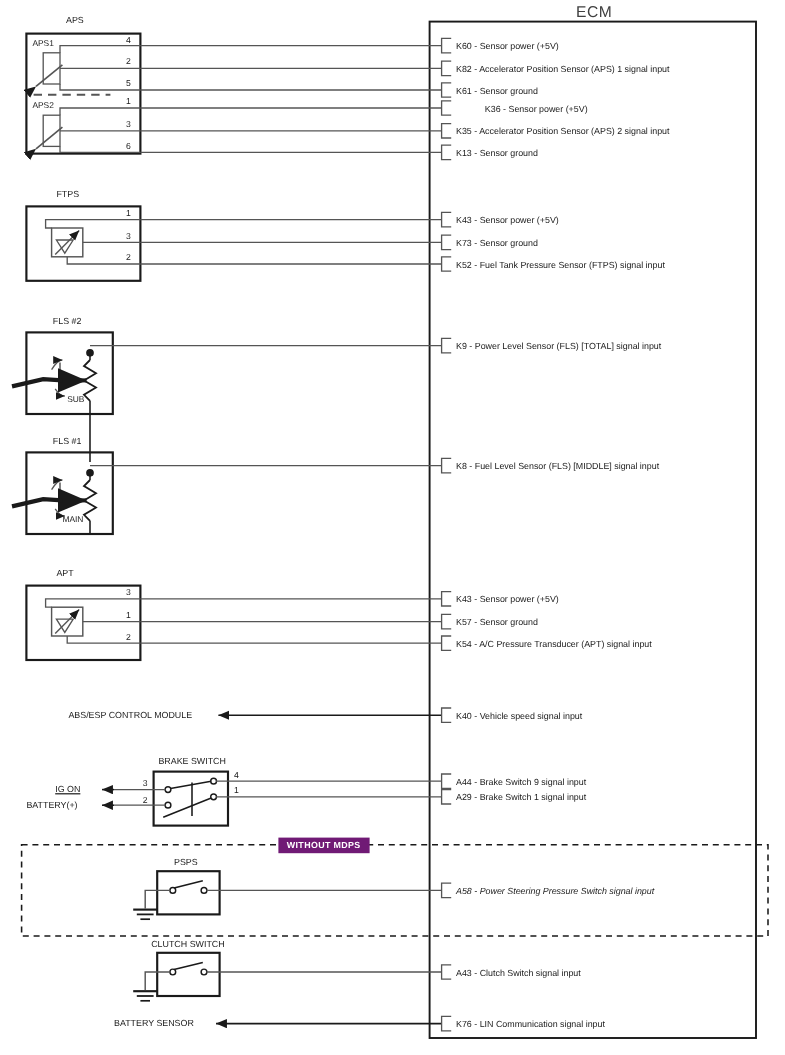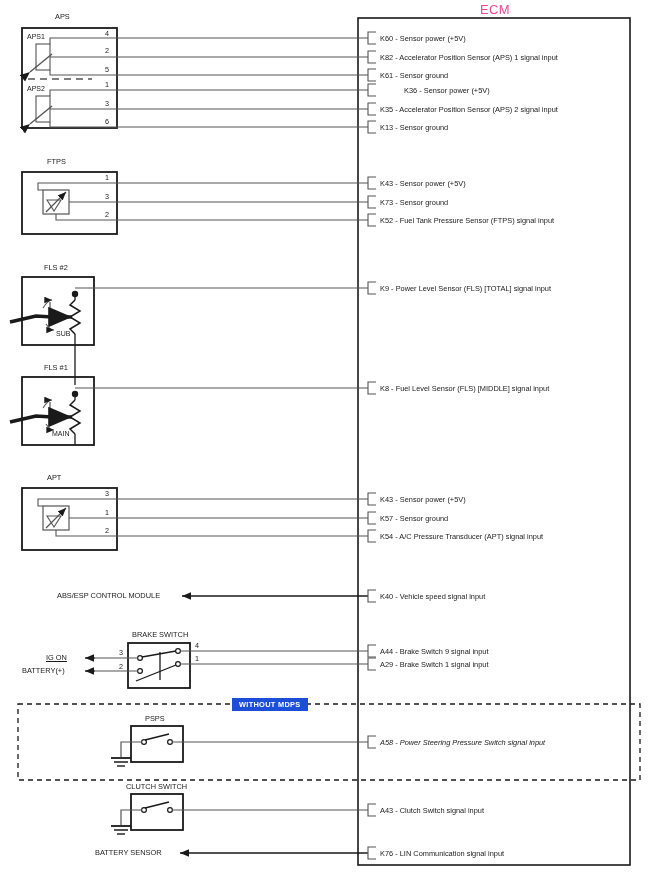--- a/index.html
+++ b/index.html
@@ -4,23 +4,23 @@
 <style>
   html,body{margin:0;padding:0;background:#ffffff;}
   body{width:654px;height:879px;position:relative;
        font-family:"Liberation Sans","DejaVu Sans",sans-serif;
        color:#1a1a1a;overflow:hidden;}
   #stage{position:absolute;left:0;top:0;width:654px;height:879px;}
   svg#diagram{position:absolute;left:0;top:0;width:654px;height:879px;}
   .comp-name{position:absolute;font-size:7.4px;color:#1a1a1a;white-space:nowrap;}
   .pin-no{position:absolute;font-size:7.2px;color:#1a1a1a;}
   .inner-name{position:absolute;font-size:7px;color:#1a1a1a;}
-  .ecm-title{position:absolute;font-size:13px;color:#ec4899;letter-spacing:.4px;}
+  .ecm-title{position:absolute;font-size:13px;color:#404040;letter-spacing:.4px;}
   .pinrow{position:absolute;font-size:7.4px;color:#1a1a1a;white-space:nowrap;}
-  .banner{position:absolute;background:#1d4ed8;color:#ffffff;font-size:7.4px;
+  .banner{position:absolute;background:#701a75;color:#ffffff;font-size:7.4px;
           font-weight:bold;letter-spacing:.3px;padding:3px 7px 3px 7px;
           text-align:center;line-height:1;}
   .arrowlbl{position:absolute;font-size:7.4px;color:#1a1a1a;white-space:nowrap;}
 </style>
 </head>
 <body>
 
 <div id="stage">
 
   <svg id="diagram" viewBox="0 0 654 879">

